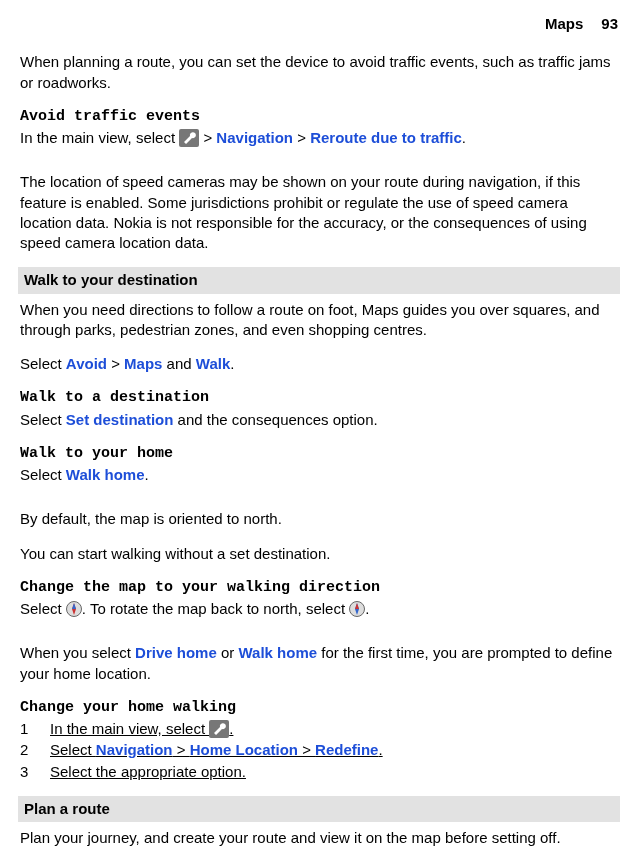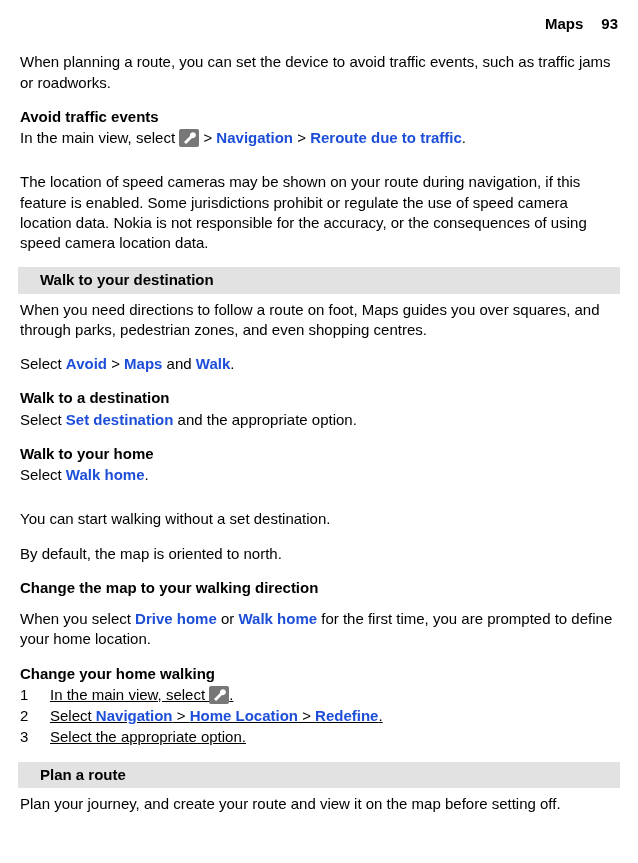--- a/index.html
+++ b/index.html
@@ -17,25 +17,25 @@
   .header {
     display: flex;
     justify-content: flex-end;
     align-items: center;
     margin-bottom: 18px;
     font-weight: bold;
     font-size: 15px;
   }
   .header .title { margin-right: 18px; }
   .p { margin-bottom: 14px; }
-  .subhead { font-weight: bold; margin-bottom: 1px; }
+  .subhead { font-weight: bold; margin-bottom: 1px; font-family: Liberation Mono, monospace; }
   .section-bar {
     background: #e2e2e2;
     font-weight: bold;
-    padding: 3px 22px;
+    padding: 3px 6px;
     margin: 6px -2px 6px -2px;
   }
   .menuref { font-weight: bold; color: #1d4ed8; }
   .inline-icon {
     display: inline-block;
     vertical-align: -4px;
     width: 20px;
     height: 18px;
   }
   .compass-icon {
@@ -90,33 +90,50 @@
 
   <div class="section-bar">Walk to your destination</div>
   <p class="p">When you need directions to follow a route on foot, Maps guides you over squares, and through parks, pedestrian zones, and even shopping centres.</p>
 
   <p class="p">
     <span>Select </span><span class="menuref">Avoid</span><span> &gt; </span><span class="menuref">Maps</span><span> and </span><span class="menuref">Walk</span><span>.</span>
   </p>
 
   <p class="subhead">Walk to a destination</p>
   <p class="p">
-    <span>Select </span><span class="menuref">Set destination</span><span> and the appropriate option.</span>
+    <span>Select </span><span class="menuref">Set destination</span><span> and the consequences option.</span>
   </p>
 
   <p class="subhead">Walk to your home</p>
   <p class="p">
     <span>Select </span><span class="menuref">Walk home</span><span>.</span>
   </p>
 
   <div class="spacer"></div>
+  <p class="p">By default, the map is oriented to north.</p>
   <p class="p">You can start walking without a set destination.</p>
-  <p class="p">By default, the map is oriented to north.</p>
 
   <p class="subhead">Change the map to your walking direction</p>
+  <p class="p">
+    <span>Select </span>
+    <span class="compass-icon">
+      <svg viewBox="0 0 16 16">
+        <circle cx="8" cy="8" r="7.5" fill="#ddd" stroke="#666" stroke-width="1"></circle>
+        <path d="M8 2 L10 8 L8 14 L6 8 Z" fill="#c33"></path>
+        <path d="M8 2 L10 8 L6 8 Z" fill="#36c"></path>
+      </svg>
+    </span><span>. To rotate the map back to north, select </span>
+    <span class="compass-icon">
+      <svg viewBox="0 0 16 16">
+        <circle cx="8" cy="8" r="7.5" fill="#ddd" stroke="#666" stroke-width="1"></circle>
+        <path d="M8 2 L10 8 L8 14 L6 8 Z" fill="#36c"></path>
+        <path d="M8 2 L10 8 L6 8 Z" fill="#c33"></path>
+      </svg>
+    </span><span>.</span>
+  </p>
 
   <div class="spacer"></div>
   <p class="p">
     <span>When you select </span><span class="menuref">Drive home</span><span> or </span><span class="menuref">Walk home</span><span> for the first time, you are prompted to define your home location.</span>
   </p>
 
   <p class="subhead">Change your home walking</p>
   <ol class="steps">
     <li>
       <span class="num">1</span>

